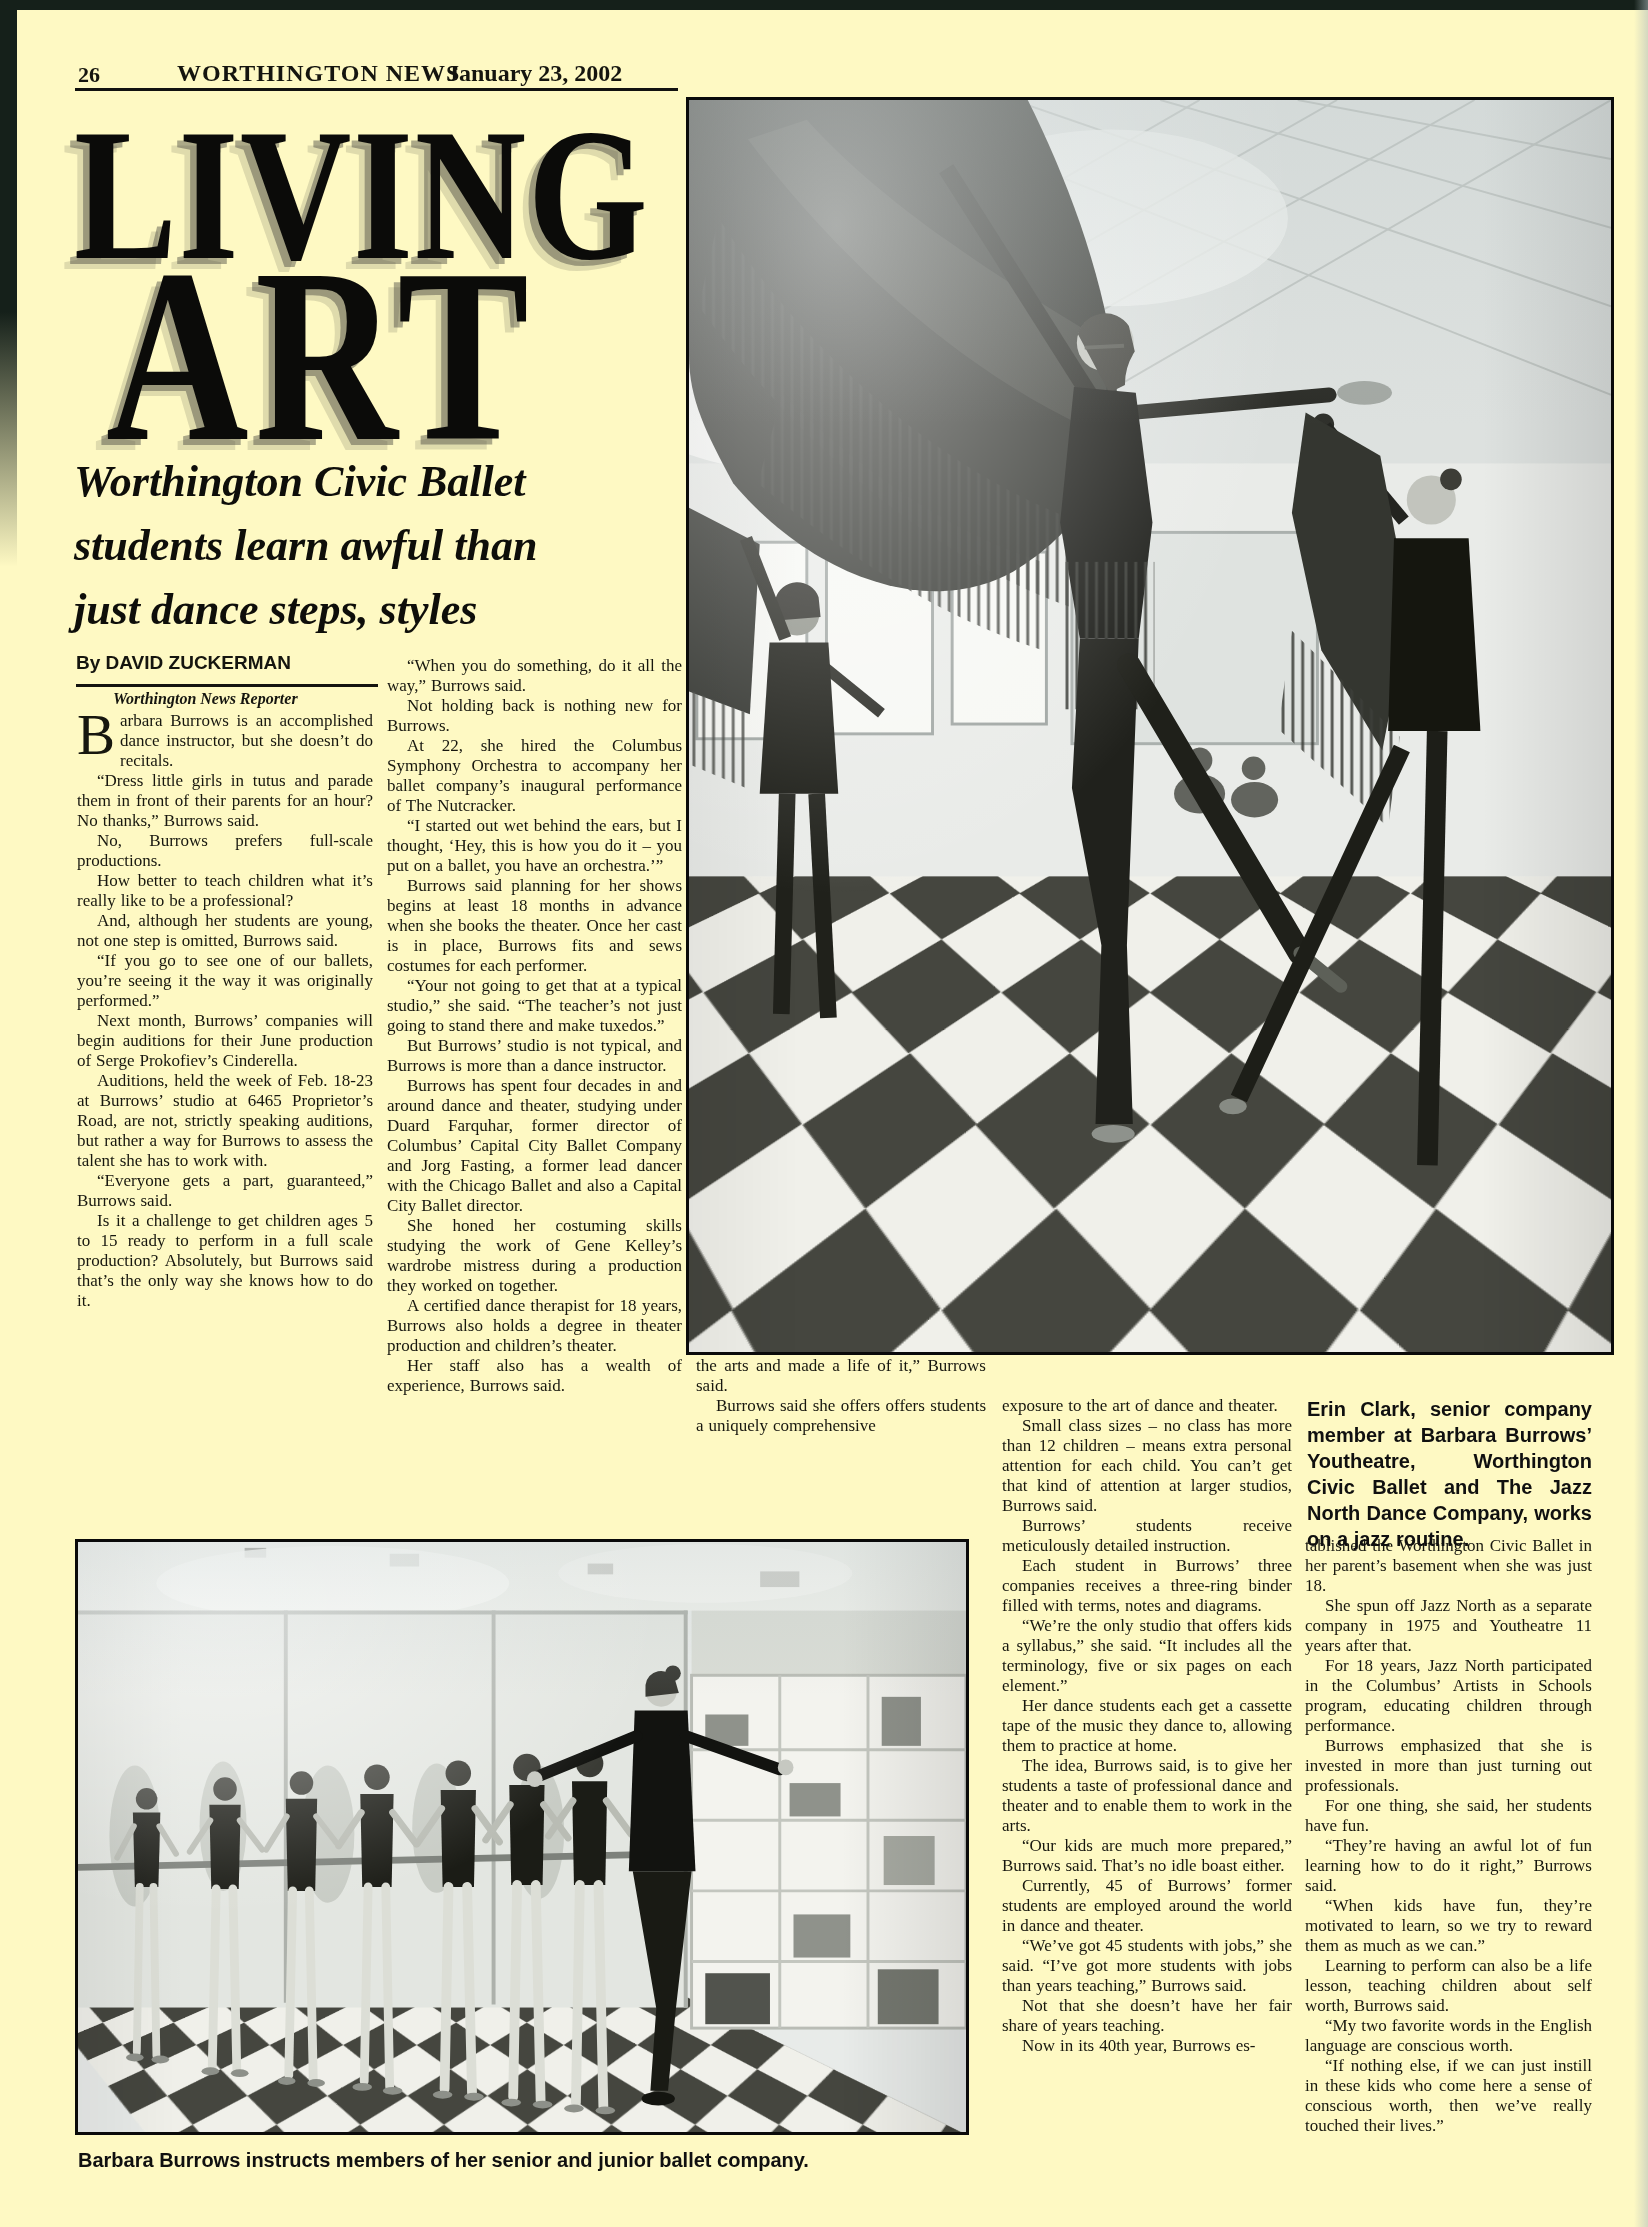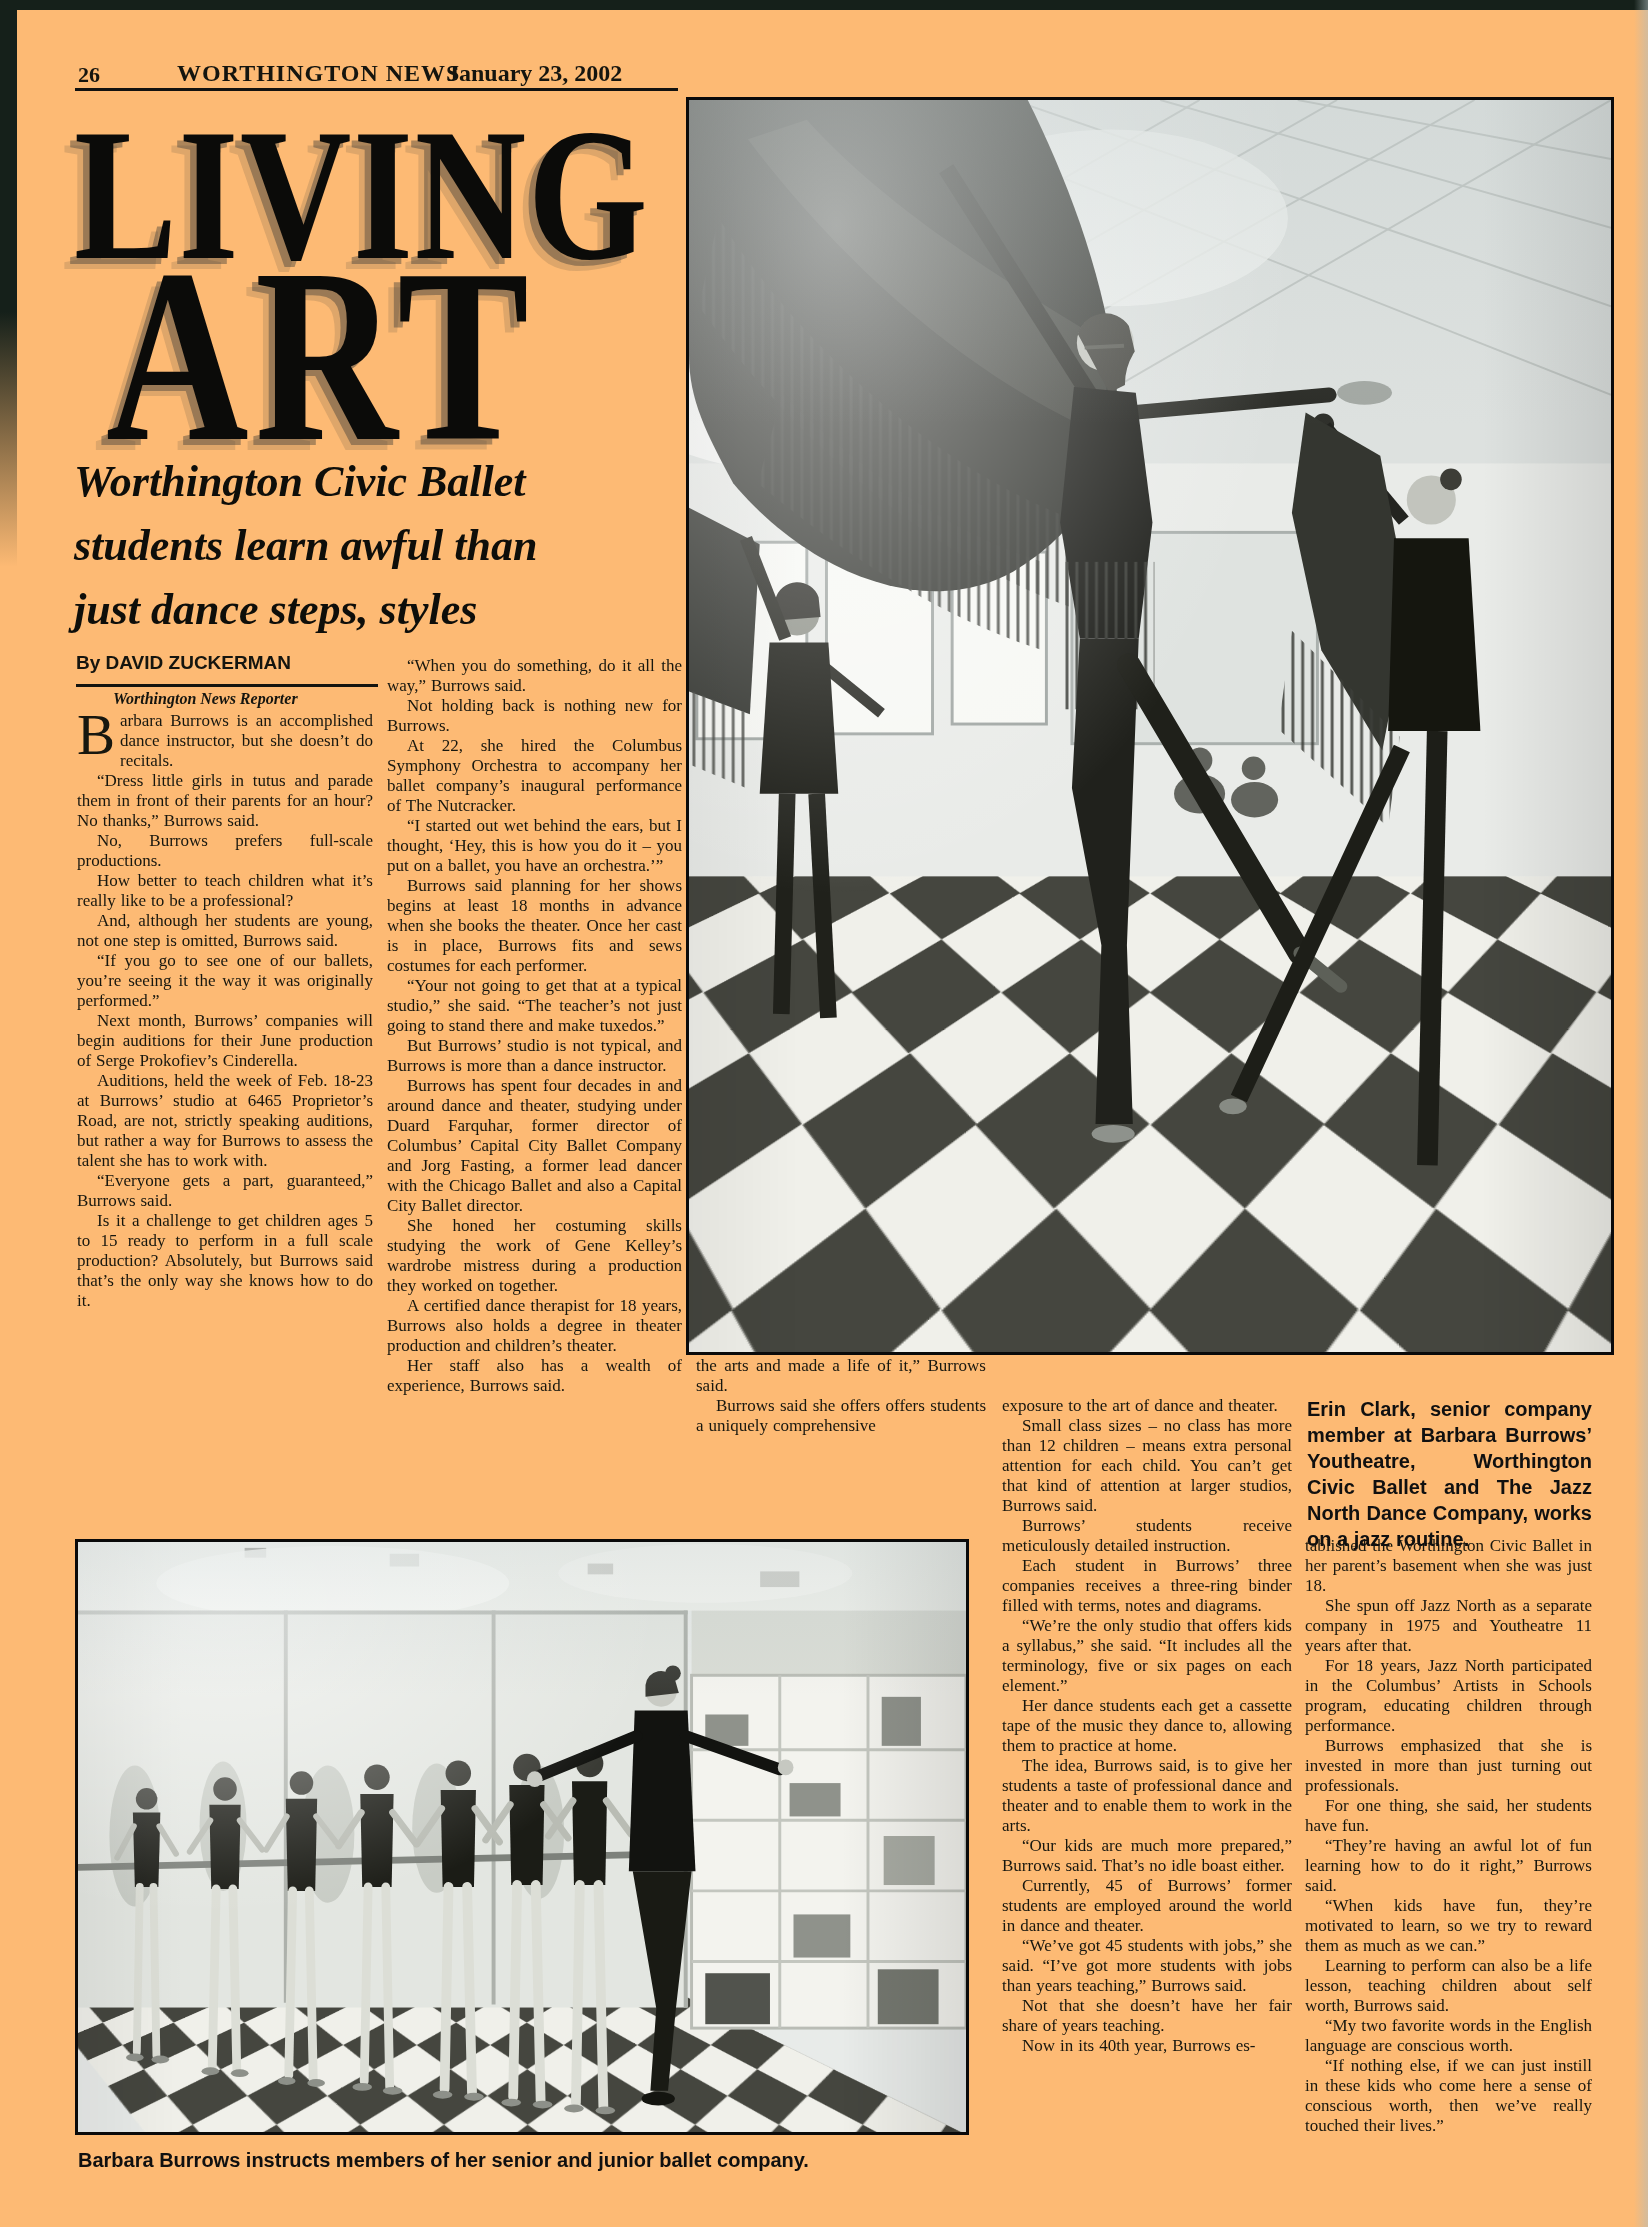--- a/index.html
+++ b/index.html
@@ -1,16 +1,16 @@
 <!DOCTYPE html>
 <html style="font-size:8px"><head>
 <meta charset="utf-8">
 <style>
   html,body{margin:0;padding:0;background:#e7e9e6;}
-  .page{position:relative;width:1648px;height:2227px;background:#fdba74;overflow:hidden;
+  .page{position:relative;width:1648px;height:2227px;background:#fef9c3;overflow:hidden;
         font-family:"Liberation Serif",serif;color:#15150f;}
   
   .scan-top{position:absolute;left:0;top:0;width:1648px;height:10px;background:#15201a;}
   .scan-left{position:absolute;left:0;top:0;width:17px;height:567px;
              background:linear-gradient(to bottom,#15201a 0%,#15201a 55%,rgba(21,32,26,0) 100%);}
   .scan-right{position:absolute;right:0;top:0;width:14px;height:100%;
               background:linear-gradient(to left,rgba(176,188,190,.55),rgba(176,188,190,0));}
 
   
   .page-num{position:absolute;left:78px;top:62px;font-size:22px;font-weight:bold;}

